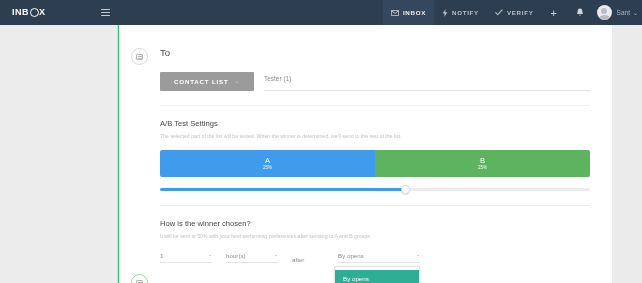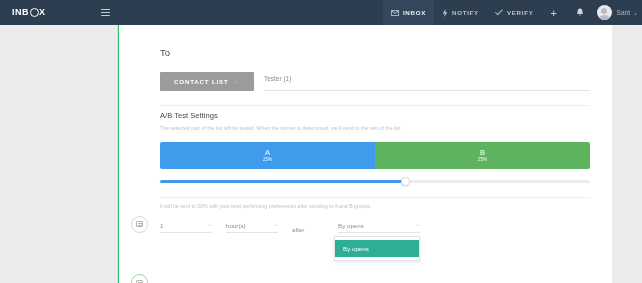--- a/index.html
+++ b/index.html
@@ -73,21 +73,21 @@
   .content {
     position: absolute; top: 25px; left: 119px; width: 523px; height: 258px;
     background: #ebebeb; overflow: hidden;
   }
   .card {
     position: absolute; top: 0; left: 0; width: 493px; min-height: 258px;
     background: #ffffff;
   }
   .card-inner { padding: 22px 22px 0 12px; position: relative; }
 
-  .section-row { display: flex; align-items: flex-end; }
+  .section-row { display: flex; align-items: flex-start; }
   .circle-badge {
     width: 17px; height: 17px; border-radius: 50%;
     border: 1px solid #d8d8d8; background: #fff; flex: none;
     display: flex; align-items: center; justify-content: center;
     margin-top: 1px;
   }
   .badge-glyph {
     width: 7px; height: 6px; border: 1px solid #b4b4b4; border-radius: 1px;
     position: relative; background: #fff;
   }
@@ -105,21 +105,21 @@
     background: #9b9b9b; color: #ffffff; font-size: 6.2px; font-weight: bold;
     letter-spacing: 0.8px; padding: 6px 14px; border: none; border-radius: 1px;
     display: flex; align-items: center; gap: 6px; cursor: pointer;
     min-width: 92px; justify-content: center;
   }
   .to-field { flex: 1; border-bottom: 1px solid #e2e2e2; padding-bottom: 5px; }
   .to-field-text { font-size: 6.5px; color: #8d8d8d; }
 
   .divider { height: 1px; background: #eeeeee; margin: 14px 0 0 0; }
 
-  .block { margin-top: 5px; }
+  .block { margin-top: 13px; }
   .block-title { font-size: 7.6px; color: #4a4a4a; margin-bottom: 5px; }
   .block-desc { font-size: 5.2px; color: #c2c2c2; line-height: 1.5; }
 
   
   .ab-bar {
     display: flex; height: 27px; margin-top: 9px; border-radius: 2px;
     overflow: hidden;
   }
   .ab-seg {
     display: flex; flex-direction: column; align-items: center;
@@ -304,20 +304,21 @@
               <div class="slider-wrap">
                 <div class="slider-track"></div>
                 <div class="slider-fill"></div>
                 <div class="slider-thumb"></div>
               </div>
 
               <div class="divider2"></div>
             </div>
 
             <div class="block">
+              <div class="block-title">How is the winner chosen?</div>
               <div class="block-desc">It will be sent to 50% with your best performing preferences after sending to A and B groups.</div>
 
               <div class="winner-row">
                 <div class="sel sel-num">
                   <span>1</span>
                   <span class="caret">⌄</span>
                 </div>
                 <div class="sel sel-unit">
                   <span>hour(s)</span>
                   <span class="caret">⌄</span>

